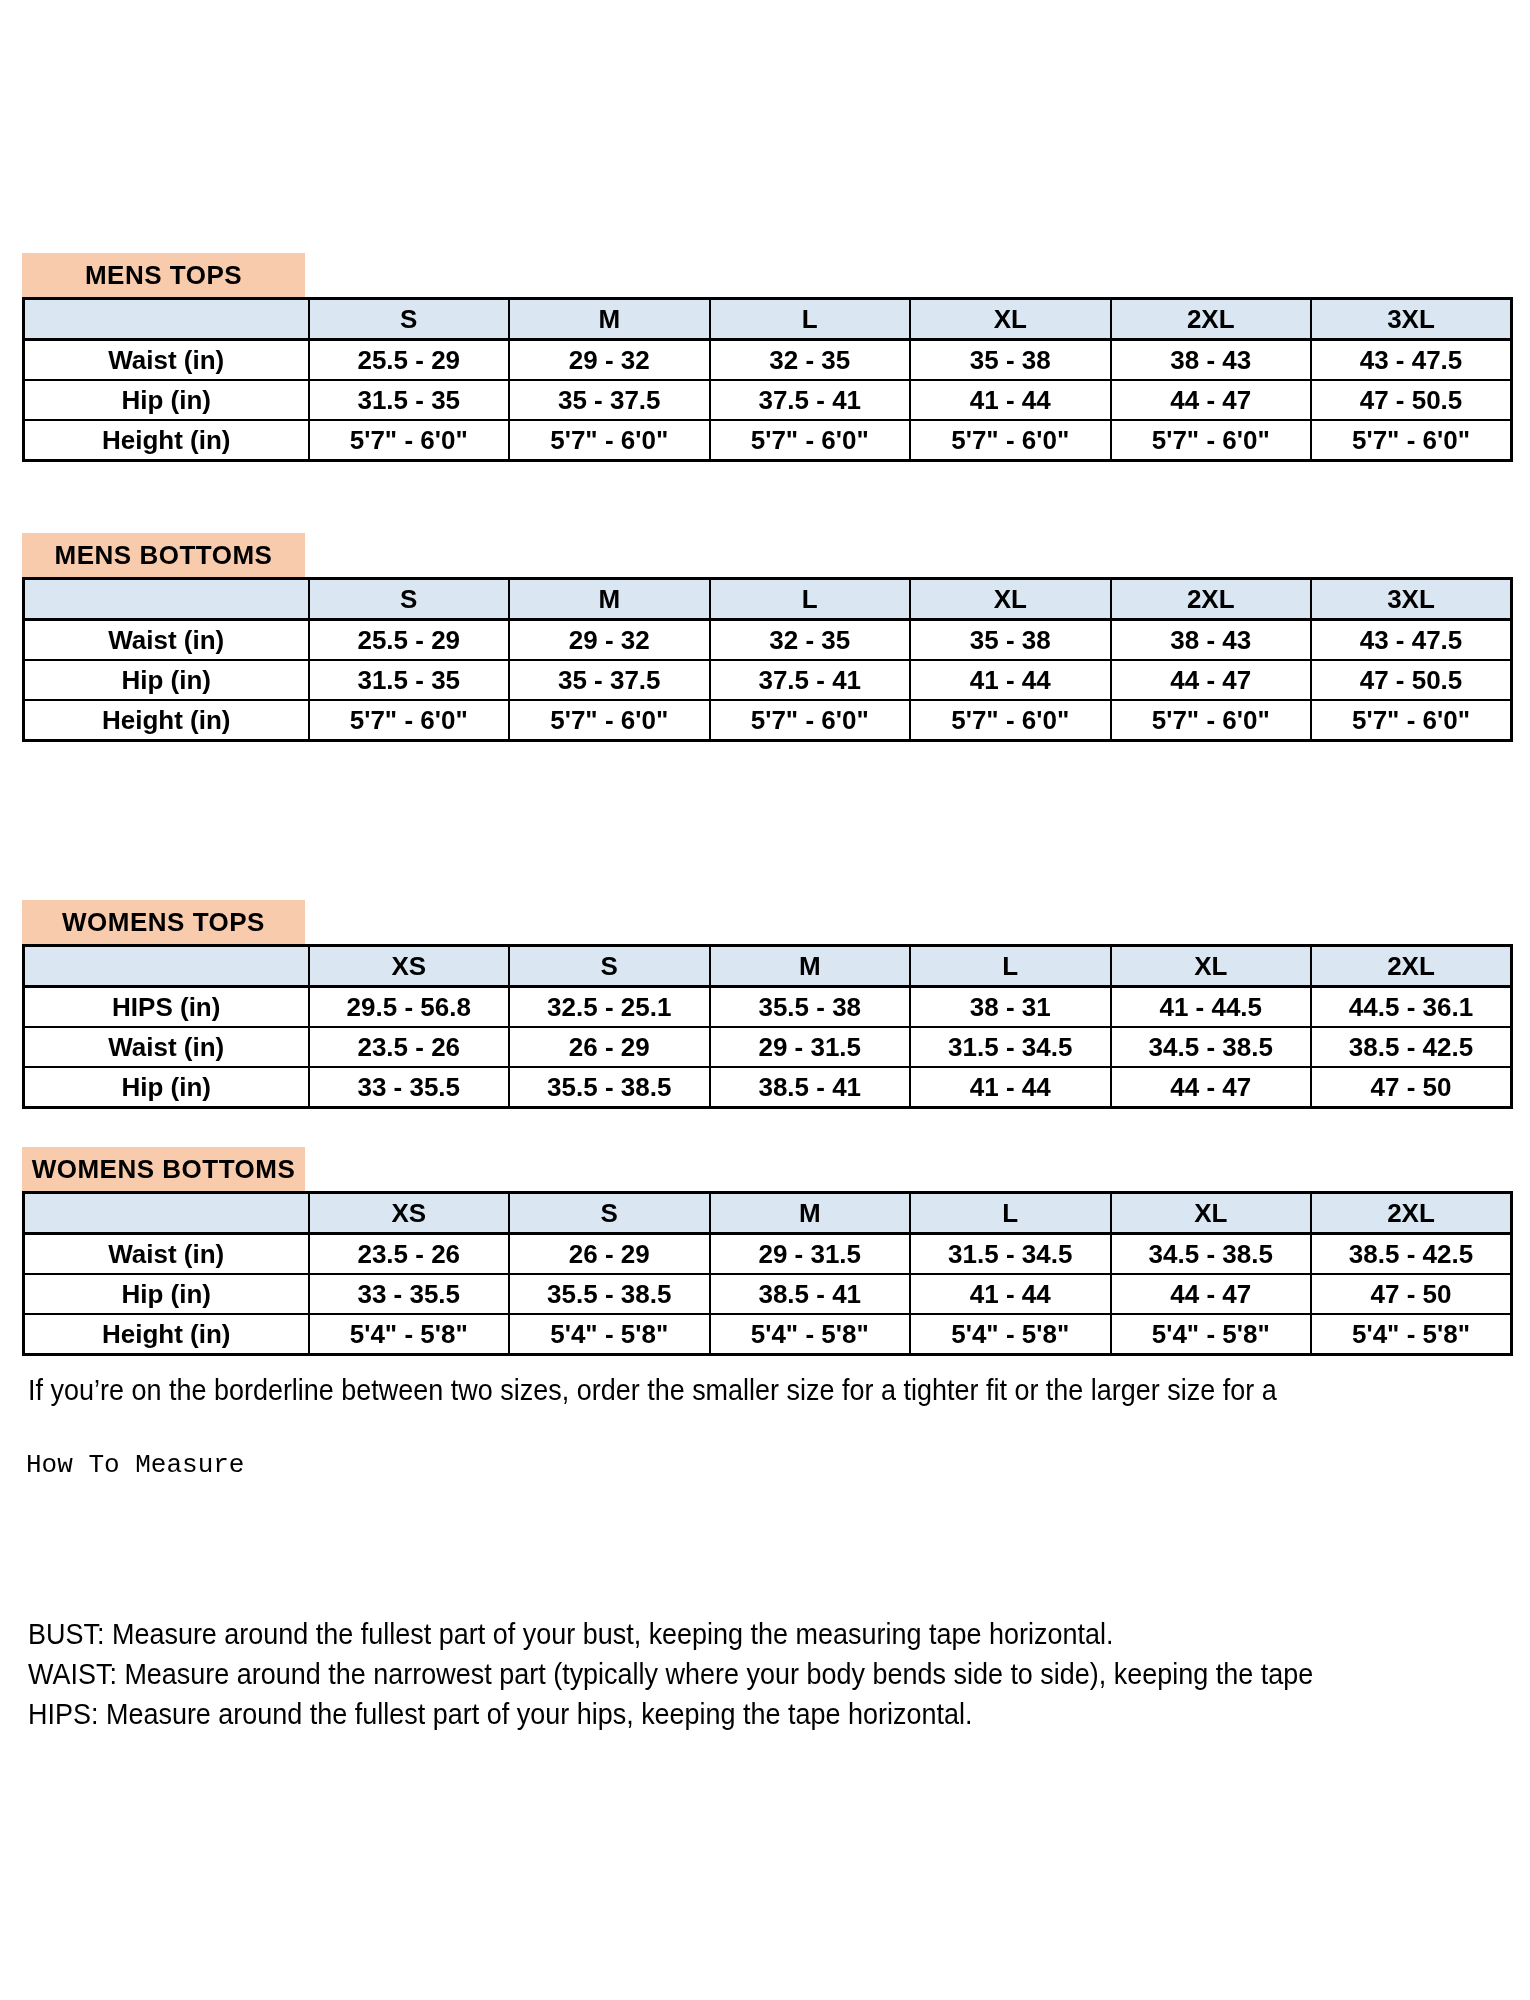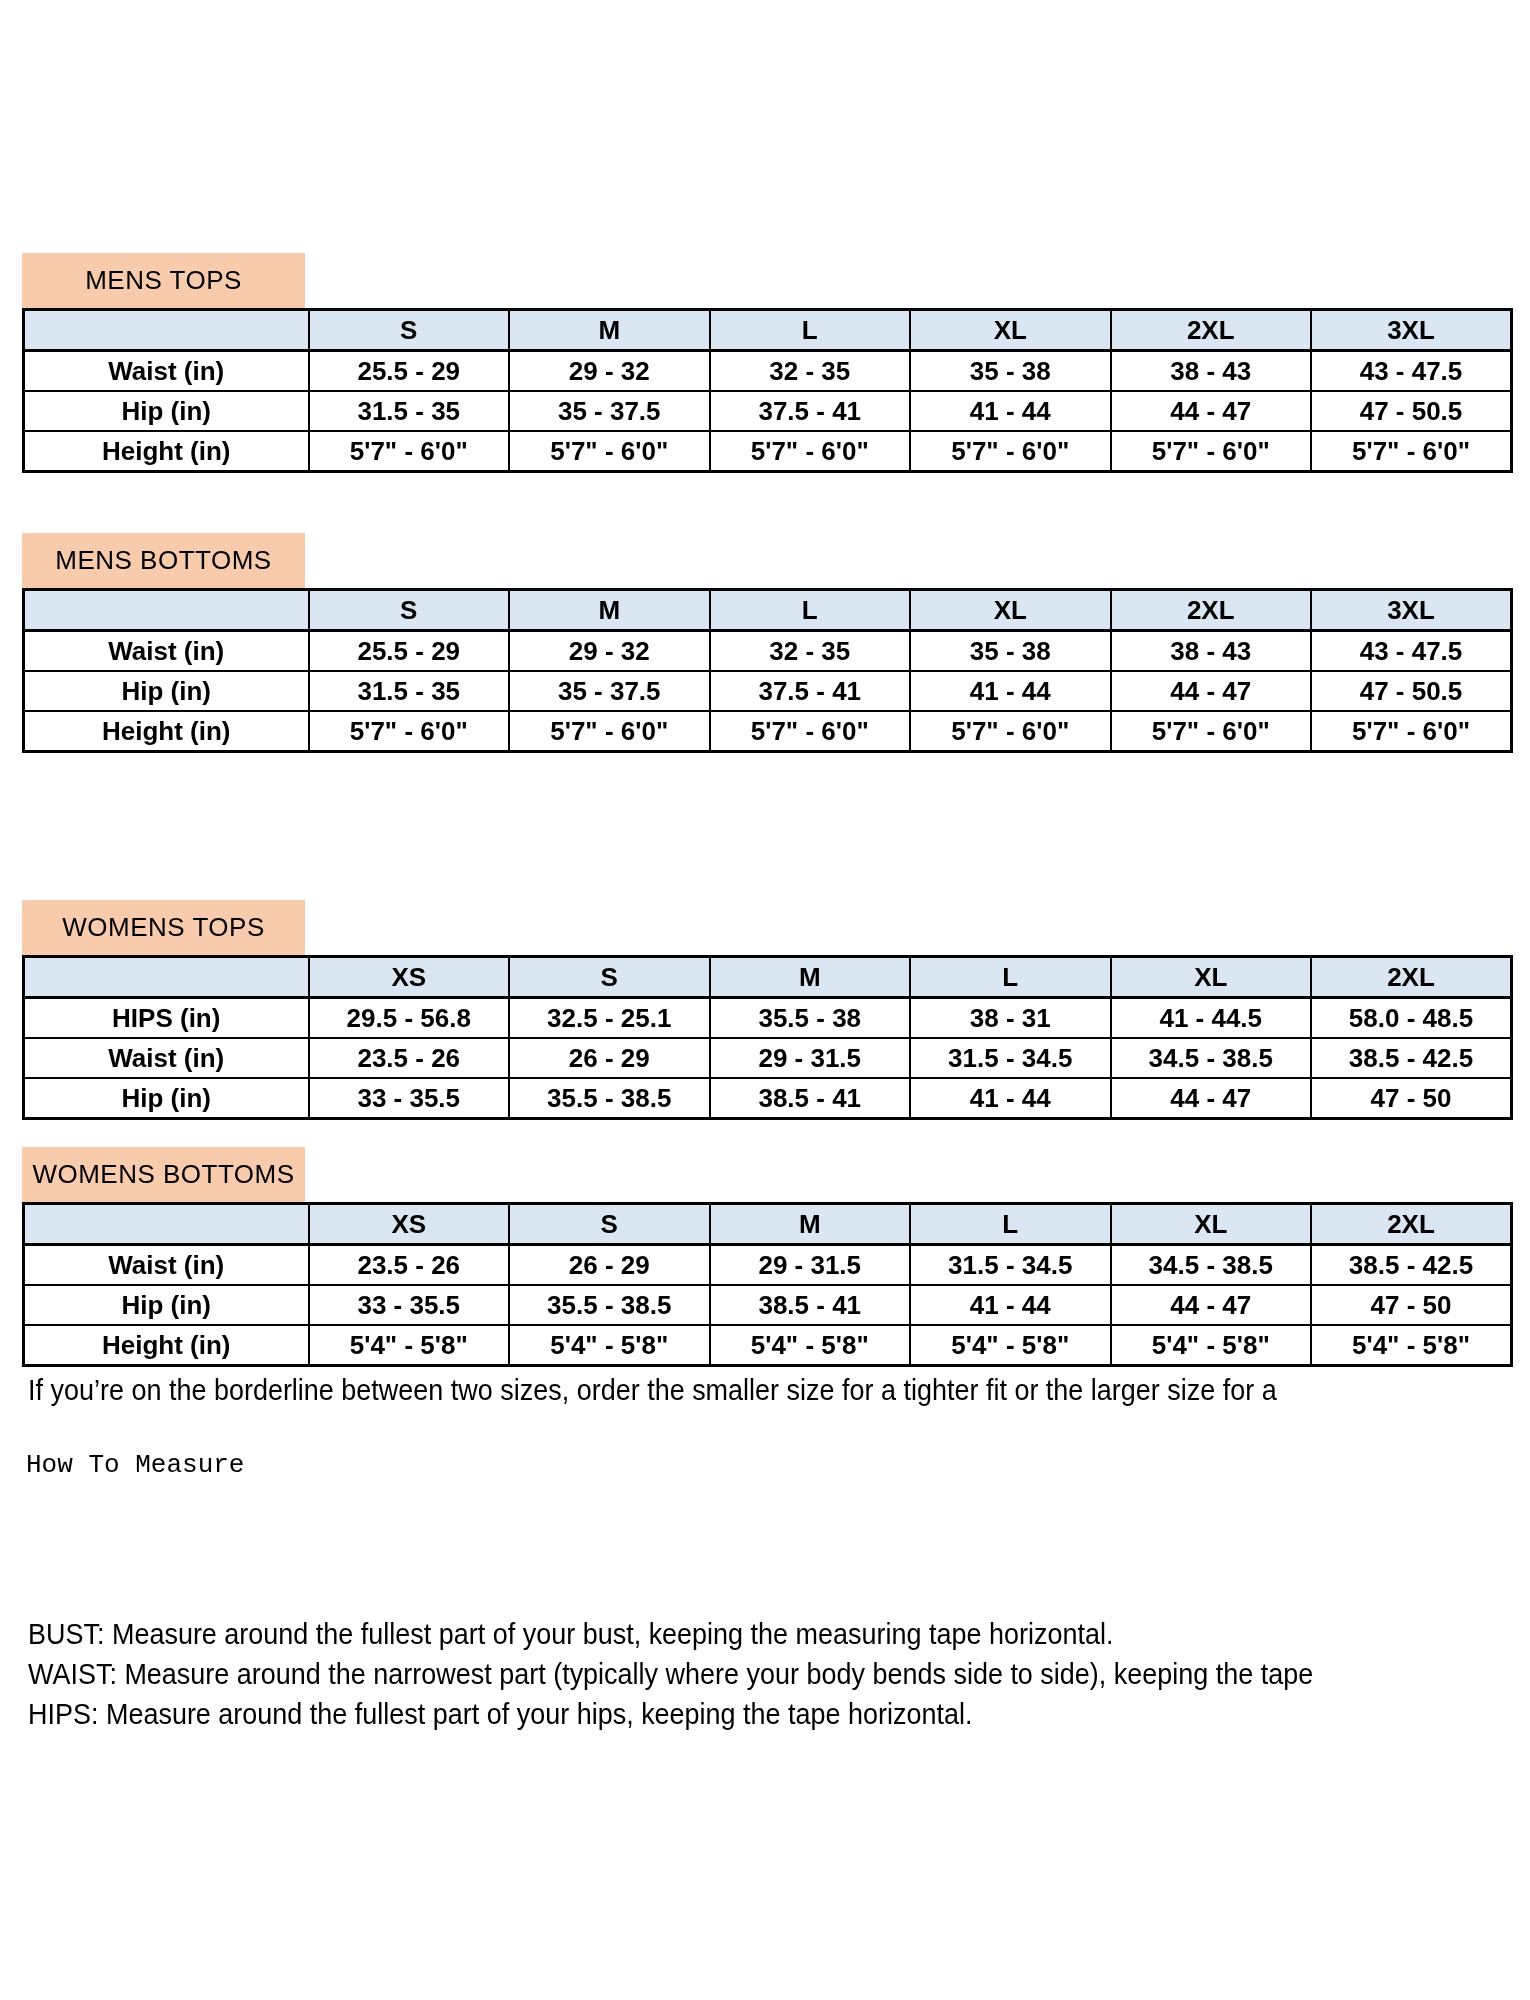--- a/index.html
+++ b/index.html
@@ -17,24 +17,24 @@
     color:var(--text-col);
     overflow:hidden;
   }
   #tables-root{position:absolute;inset:0;}
   .table-block{position:absolute;left:22px;width:1491px;}
   .table-block:nth-child(1){top:253px;}
   .table-block:nth-child(2){top:533px;}
   .table-block:nth-child(3){top:900px;}
   .table-block:nth-child(4){top:1131px;margin-top:16px;}
   .table-label{
-    width:283px;height:55px;
+    width:283px;height:44px;
     background:var(--label-bg);
     display:flex;align-items:center;justify-content:center;
-    font-weight:normal;font-size:26px;
+    font-weight:bold;font-size:26px;
     letter-spacing:0.5px;
   }
   table.size-table{
     border-collapse:collapse;
     table-layout:fixed;
     width:1491px;
     border:3px solid var(--border-col);
   }
   table.size-table col.label-col{width:285px;}
   table.size-table th,
@@ -210,21 +210,21 @@
           </tr>
         </thead>
         <tbody>
           <tr>
             <td>HIPS (in)</td>
             <td>29.5 - 56.8</td>
             <td>32.5 - 25.1</td>
             <td>35.5 - 38</td>
             <td>38 - 31</td>
             <td>41 - 44.5</td>
-            <td>58.0 - 48.5</td>
+            <td>44.5 - 36.1</td>
           </tr>
           <tr>
             <td>Waist (in)</td>
             <td>23.5 - 26</td>
             <td>26 - 29</td>
             <td>29 - 31.5</td>
             <td>31.5 - 34.5</td>
             <td>34.5 - 38.5</td>
             <td>38.5 - 42.5</td>
           </tr>

